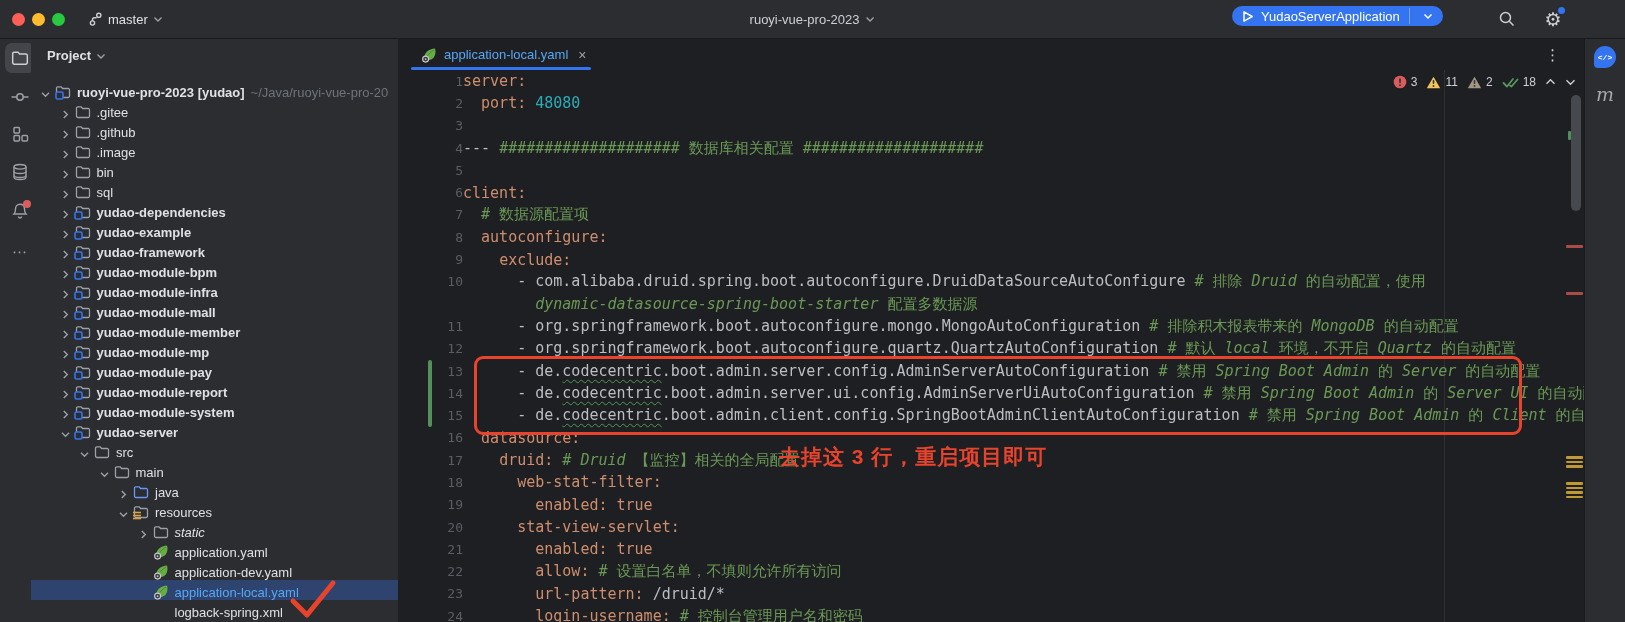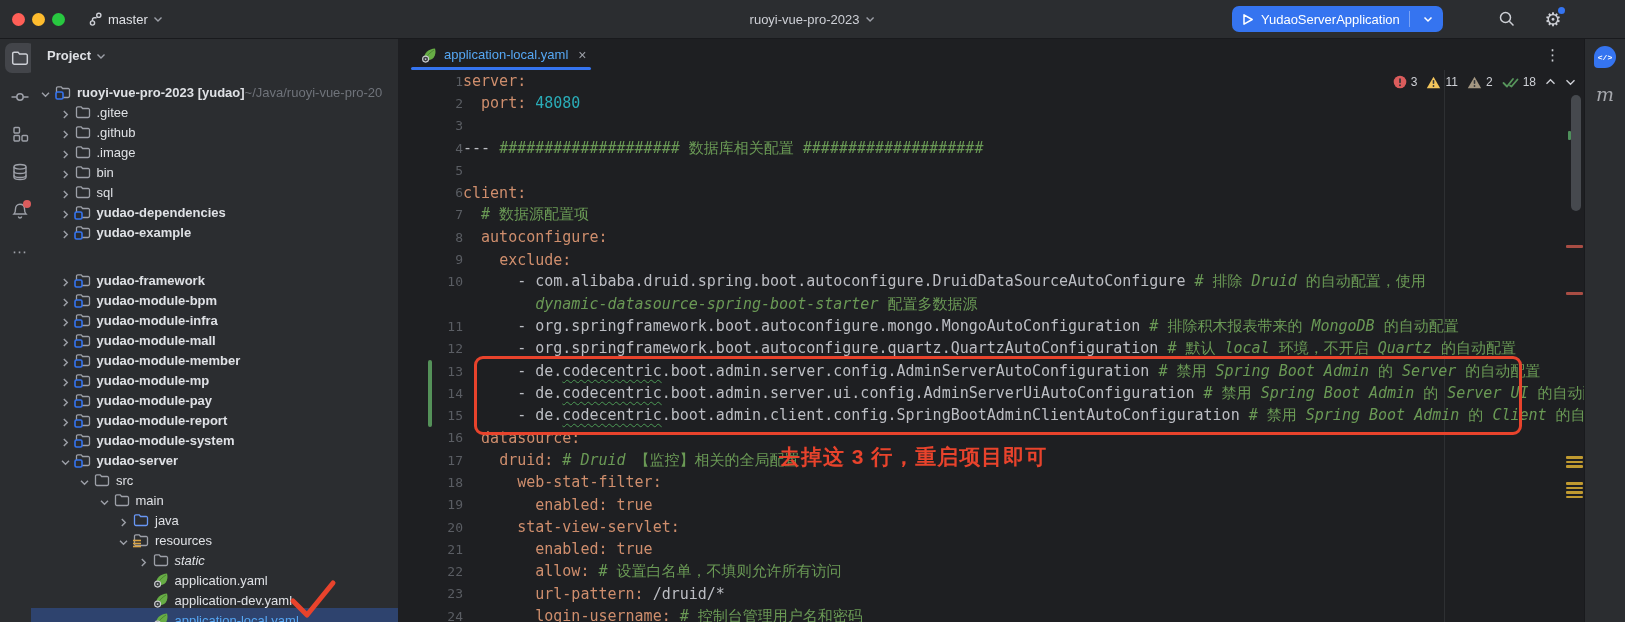--- a/index.html
+++ b/index.html
@@ -5,21 +5,21 @@
   html,body{margin:0;padding:0;background:#000;}
   #app{position:relative;width:1625px;height:622px;background:#1E1F22;overflow:hidden;
        font-family:"Liberation Sans",sans-serif;color:#DFE1E5;}
   
   .topbar{position:absolute;left:0;top:0;width:1625px;height:38px;background:#2B2D30;border-bottom:1px solid #191A1D;}
   .lights{position:absolute;left:12px;top:0;height:38px;display:flex;align-items:center;gap:7px;}
   .light{width:13px;height:13px;border-radius:50%;}
   .l-red{background:#FF5F57}.l-yellow{background:#FEBC2E}.l-green{background:#28C840}
   .branch{position:absolute;left:88px;top:0;height:38px;display:flex;align-items:center;gap:5px;font-size:13px;color:#DFE1E5;cursor:pointer;}
   .proj-switch{position:absolute;left:50%;transform:translateX(-50%);top:0;height:38px;display:flex;align-items:center;gap:6px;font-size:13px;color:#CED0D6;}
-  .runbtn{position:absolute;left:1232px;top:6px;height:26px;background:#3574F0;border-radius:7px;display:flex;align-items:center;padding:0 4px 0 10px;gap:7px;color:#fff;font-size:13px;}
+  .runbtn{position:absolute;left:1232px;top:6px;height:20px;background:#3574F0;border-radius:12px;display:flex;align-items:center;padding:0 4px 0 10px;gap:7px;color:#fff;font-size:13px;}
   .runbtn .divider{width:1px;height:16px;background:rgba(255,255,255,.35);margin-left:2px;}
   .runbtn .rchev{display:flex;align-items:center;padding:0 6px;}
   .tb-ico{position:absolute;top:0;height:38px;display:flex;align-items:center;justify-content:center;width:30px;cursor:pointer;}
   .gear-glyph{font-size:19px;color:#CED0D6;line-height:1;}
   .gear-dot{position:absolute;right:3px;top:7px;width:7px;height:7px;border-radius:50%;background:#3574F0;}
   svg{display:block}
   
   .rail{position:absolute;left:0;top:39px;width:40px;bottom:0;background:#2B2D30;border-right:1px solid #191A1D;}
   .rail-ico{position:absolute;left:50%;transform:translateX(-50%);width:30px;height:30px;border-radius:7px;display:flex;align-items:center;justify-content:center;cursor:pointer;}
   .rail-ico.active{background:#43454A;}
@@ -28,21 +28,21 @@
   
   .treepanel{position:absolute;left:31px;top:39px;width:367px;bottom:0;background:#2B2D30;overflow:hidden;}
   .tree-header{position:absolute;left:16px;top:9px;display:flex;align-items:center;gap:5px;font-size:13px;font-weight:bold;color:#DFE1E5;cursor:pointer;}
   .tree-rows{position:absolute;left:0;top:41px;right:0;}
   .trow{height:20px;display:flex;align-items:flex-end;font-size:13px;color:#DFE1E5;white-space:nowrap;cursor:pointer;}
   .trow.sel{background:#2E436E;}
   .trow .chev{width:17px;height:12px;display:flex;align-items:center;justify-content:center;flex:0 0 17px;}
   .trow .ticon{width:18px;height:16px;display:flex;align-items:center;justify-content:center;flex:0 0 18px;margin-right:5px;}
   .trow .lbl.bold{font-weight:bold;}
   .trow .lbl.blue{color:#56A8F5;}
-  .trow .path{color:#6F737A;}
+  .trow .path{color:#6F737A;margin-left:6px;}
   .xml-glyph{color:#CC7144;font-family:"Liberation Mono",monospace;font-size:10px;font-weight:bold;}
   .check-anno{position:absolute;pointer-events:none;}
   
   .editor{position:absolute;left:409px;top:39px;right:41px;bottom:0;background:#1E1F22;overflow:hidden;}
   .tabstrip{position:absolute;left:0;top:0;right:0;height:31px;}
   .tab{position:absolute;left:2px;top:0;height:31px;display:flex;align-items:center;gap:7px;padding:0 10px;cursor:pointer;}
   .tab .tname{font-size:13px;color:#56A8F5;}
   .tab .tclose{color:#9DA0A8;font-size:14px;padding-left:3px;cursor:pointer;}
   .tab-underline{position:absolute;left:2px;top:28px;width:180px;height:3px;background:#3574F0;border-radius:2px;}
   .kebab{position:absolute;right:24px;top:7px;color:#CED0D6;font-size:15px;letter-spacing:0;cursor:pointer;}
@@ -307,21 +307,21 @@
           <span class="ticon">
             <svg width="16" height="14" viewBox="0 0 16 14">
               <path d="M1.5 3.5 V11 a1.5 1.5 0 0 0 1.5 1.5 H13 a1.5 1.5 0 0 0 1.5-1.5 V4.8 a1.3 1.3 0 0 0-1.3-1.3 H7.6 L6.2 1.8 H2.8 a1.3 1.3 0 0 0-1.3 1.3 Z" fill="none" stroke="#9DA0A8" stroke-width="1.3"></path>
             </svg>
             <svg width="9" height="9" viewBox="0 0 9 9" style="position:absolute;margin-left:-8px;margin-top:6px">
               <rect x="1" y="1" width="7" height="7" rx="1.5" fill="#2B2D30" stroke="#3574F0" stroke-width="1.6"></rect>
             </svg>
           </span>
           <span class="lbl bold">yudao-example</span>
         </div>
-        <div class="trow" style="padding-left: 25.5px; margin-top: 28px;">
+        <div class="trow" style="padding-left: 25.5px;">
           <span class="chev">
             <svg width="11" height="11" viewBox="0 0 11 11">
               <path d="M3.8 2 L7.3 5.5 L3.8 9" stroke="#9DA0A8" stroke-width="1.4" fill="none"></path>
             </svg>
           </span>
           <span class="ticon">
             <svg width="16" height="14" viewBox="0 0 16 14">
               <path d="M1.5 3.5 V11 a1.5 1.5 0 0 0 1.5 1.5 H13 a1.5 1.5 0 0 0 1.5-1.5 V4.8 a1.3 1.3 0 0 0-1.3-1.3 H7.6 L6.2 1.8 H2.8 a1.3 1.3 0 0 0-1.3 1.3 Z" fill="none" stroke="#9DA0A8" stroke-width="1.3"></path>
             </svg>
             <svg width="9" height="9" viewBox="0 0 9 9" style="position:absolute;margin-left:-8px;margin-top:6px">

